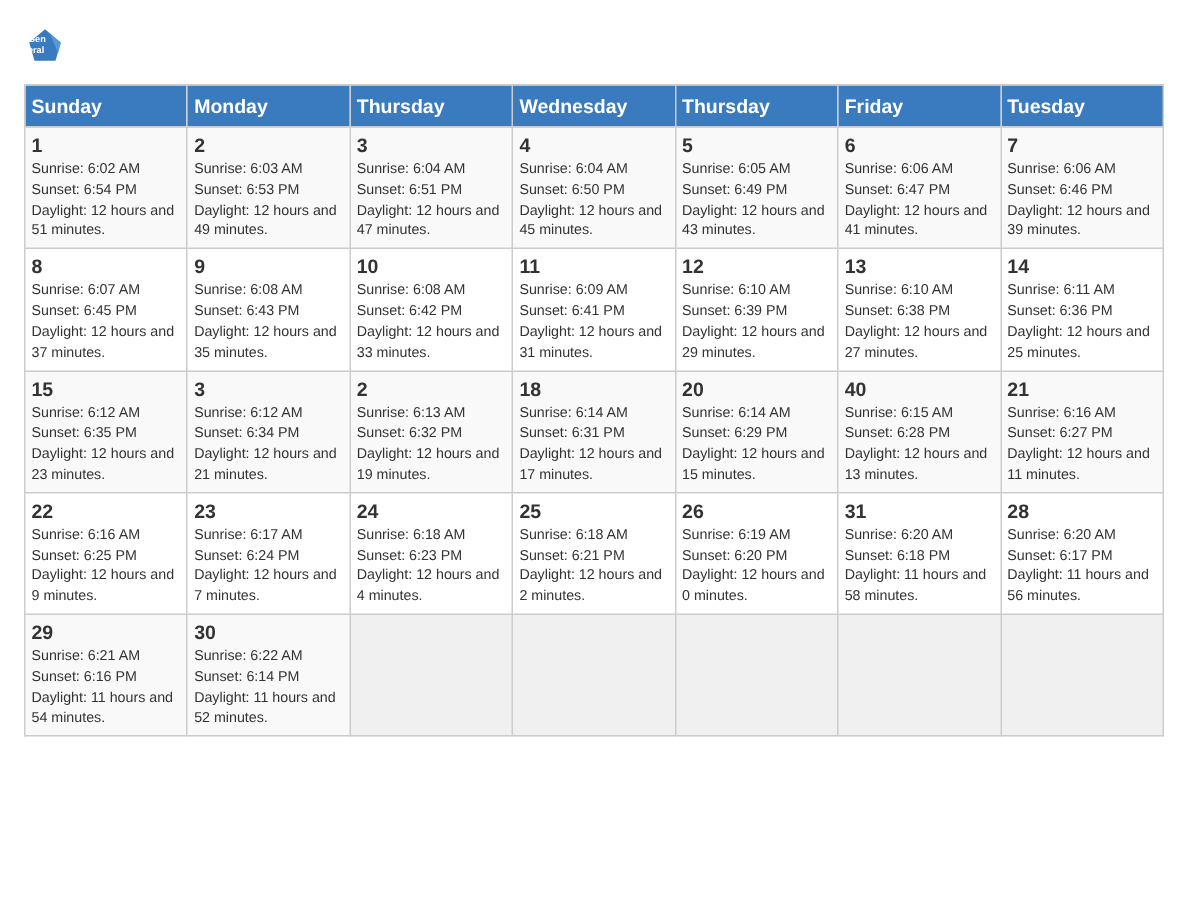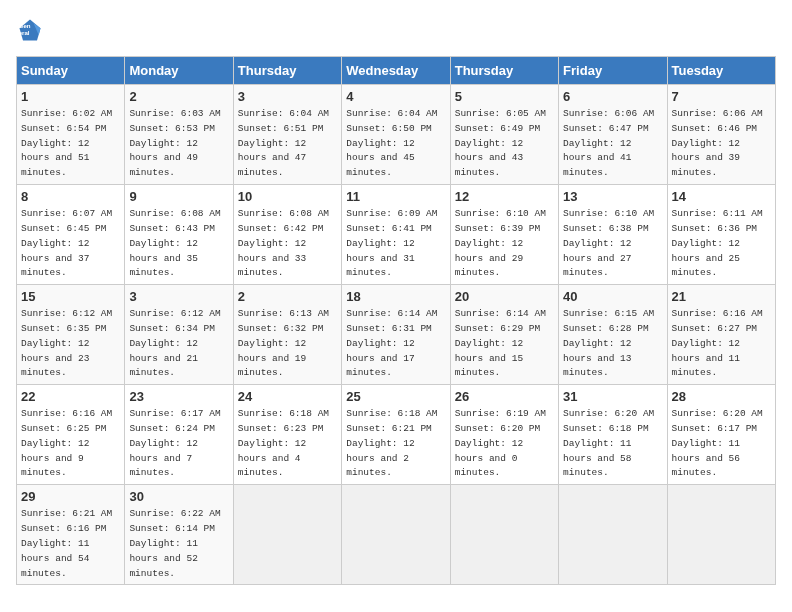--- a/index.html
+++ b/index.html
@@ -73,21 +73,20 @@
       font-size: 13px;
       font-weight: bold;
       color: #333;
       display: block;
       margin-bottom: 2px;
     }
     .day-info {
       font-size: 9.5px;
       color: #333;
       line-height: 1.35;
-      font-family: Liberation Mono, monospace;
     }
     td.empty {
       background: #f0f0f0 !important;
     }
   </style>
 </head>
 <body>
 
 <div class="header">
   <div class="logo">

